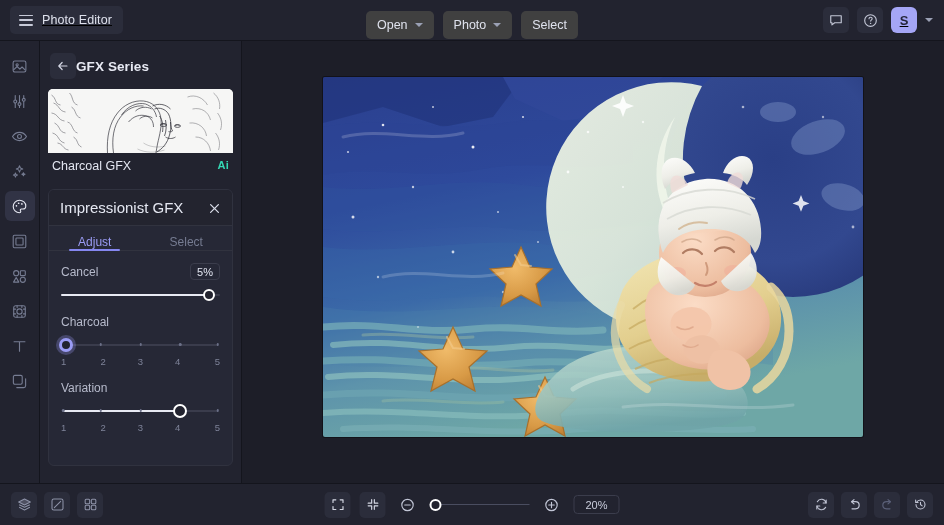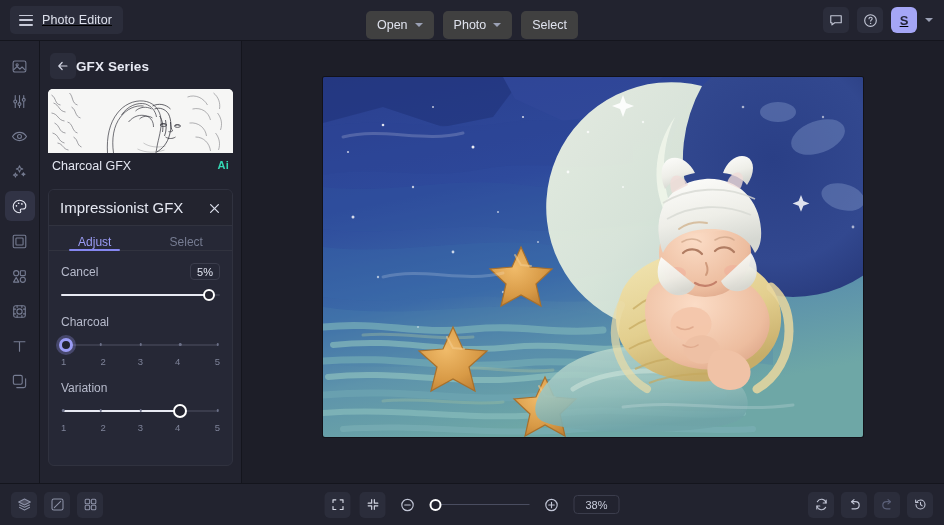--- a/index.html
+++ b/index.html
@@ -729,21 +729,21 @@
       <div class="zoom-slider">
         <div class="ztrack"></div>
         <div class="zknob" style="left:6%"></div>
       </div>
       <div class="bb-btn plain">
         <svg width="16" height="16" viewBox="0 0 18 18" fill="none" stroke="#c2c6d6" stroke-width="1.3">
           <circle cx="9" cy="9" r="6.4"></circle>
           <path d="M5.9 9h6.2M9 5.9v6.2" stroke-linecap="round"></path>
         </svg>
       </div>
-      <div class="zoom-val">38%</div>
+      <div class="zoom-val">20%</div>
     </div>
 
     <div class="bb-right">
       <div class="bb-btn">
         <svg width="15" height="15" viewBox="0 0 18 18" fill="none" stroke="#c2c6d6" stroke-width="1.3">
           <path d="M14.4 7.2A5.6 5.6 0 004 5.6M3.6 10.8a5.6 5.6 0 0010.4 1.6" stroke-linecap="round"></path>
           <path d="M14.6 3.6v3.6h-3.6M3.4 14.4v-3.6h3.6" stroke-linecap="round" stroke-linejoin="round"></path>
         </svg>
       </div>
       <div class="bb-btn">

